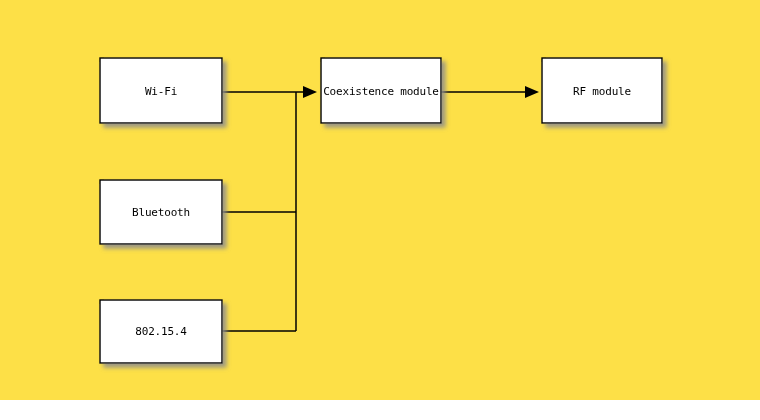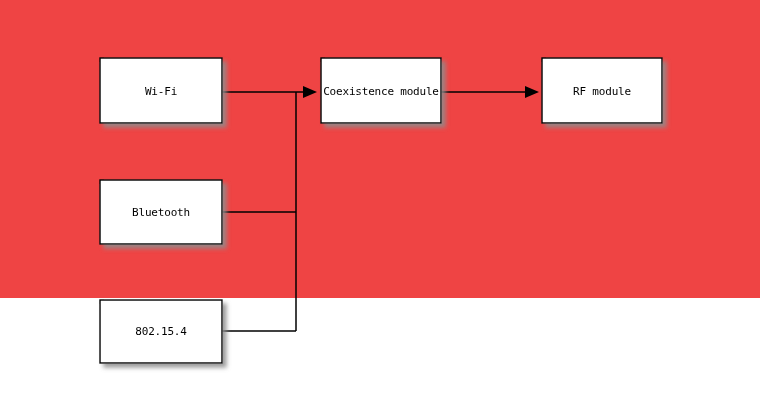--- a/index.html
+++ b/index.html
@@ -13,22 +13,22 @@
     height: 420px;
     position: relative;
     overflow: hidden;
     font-family: "DejaVu Sans Mono", "Liberation Mono", monospace;
   }
   #diagram-canvas {
     position: absolute;
     left: 0;
     top: 0;
     width: 760px;
-    height: 298px;
-    background: #ef4444;
+    height: 400px;
+    background: #fde047;
   }
   svg.diagram {
     display: block;
     width: 760px;
     height: 420px;
   }
   .box-rect {
     fill: #ffffff;
     stroke: #000000;
     stroke-width: 1.4;

